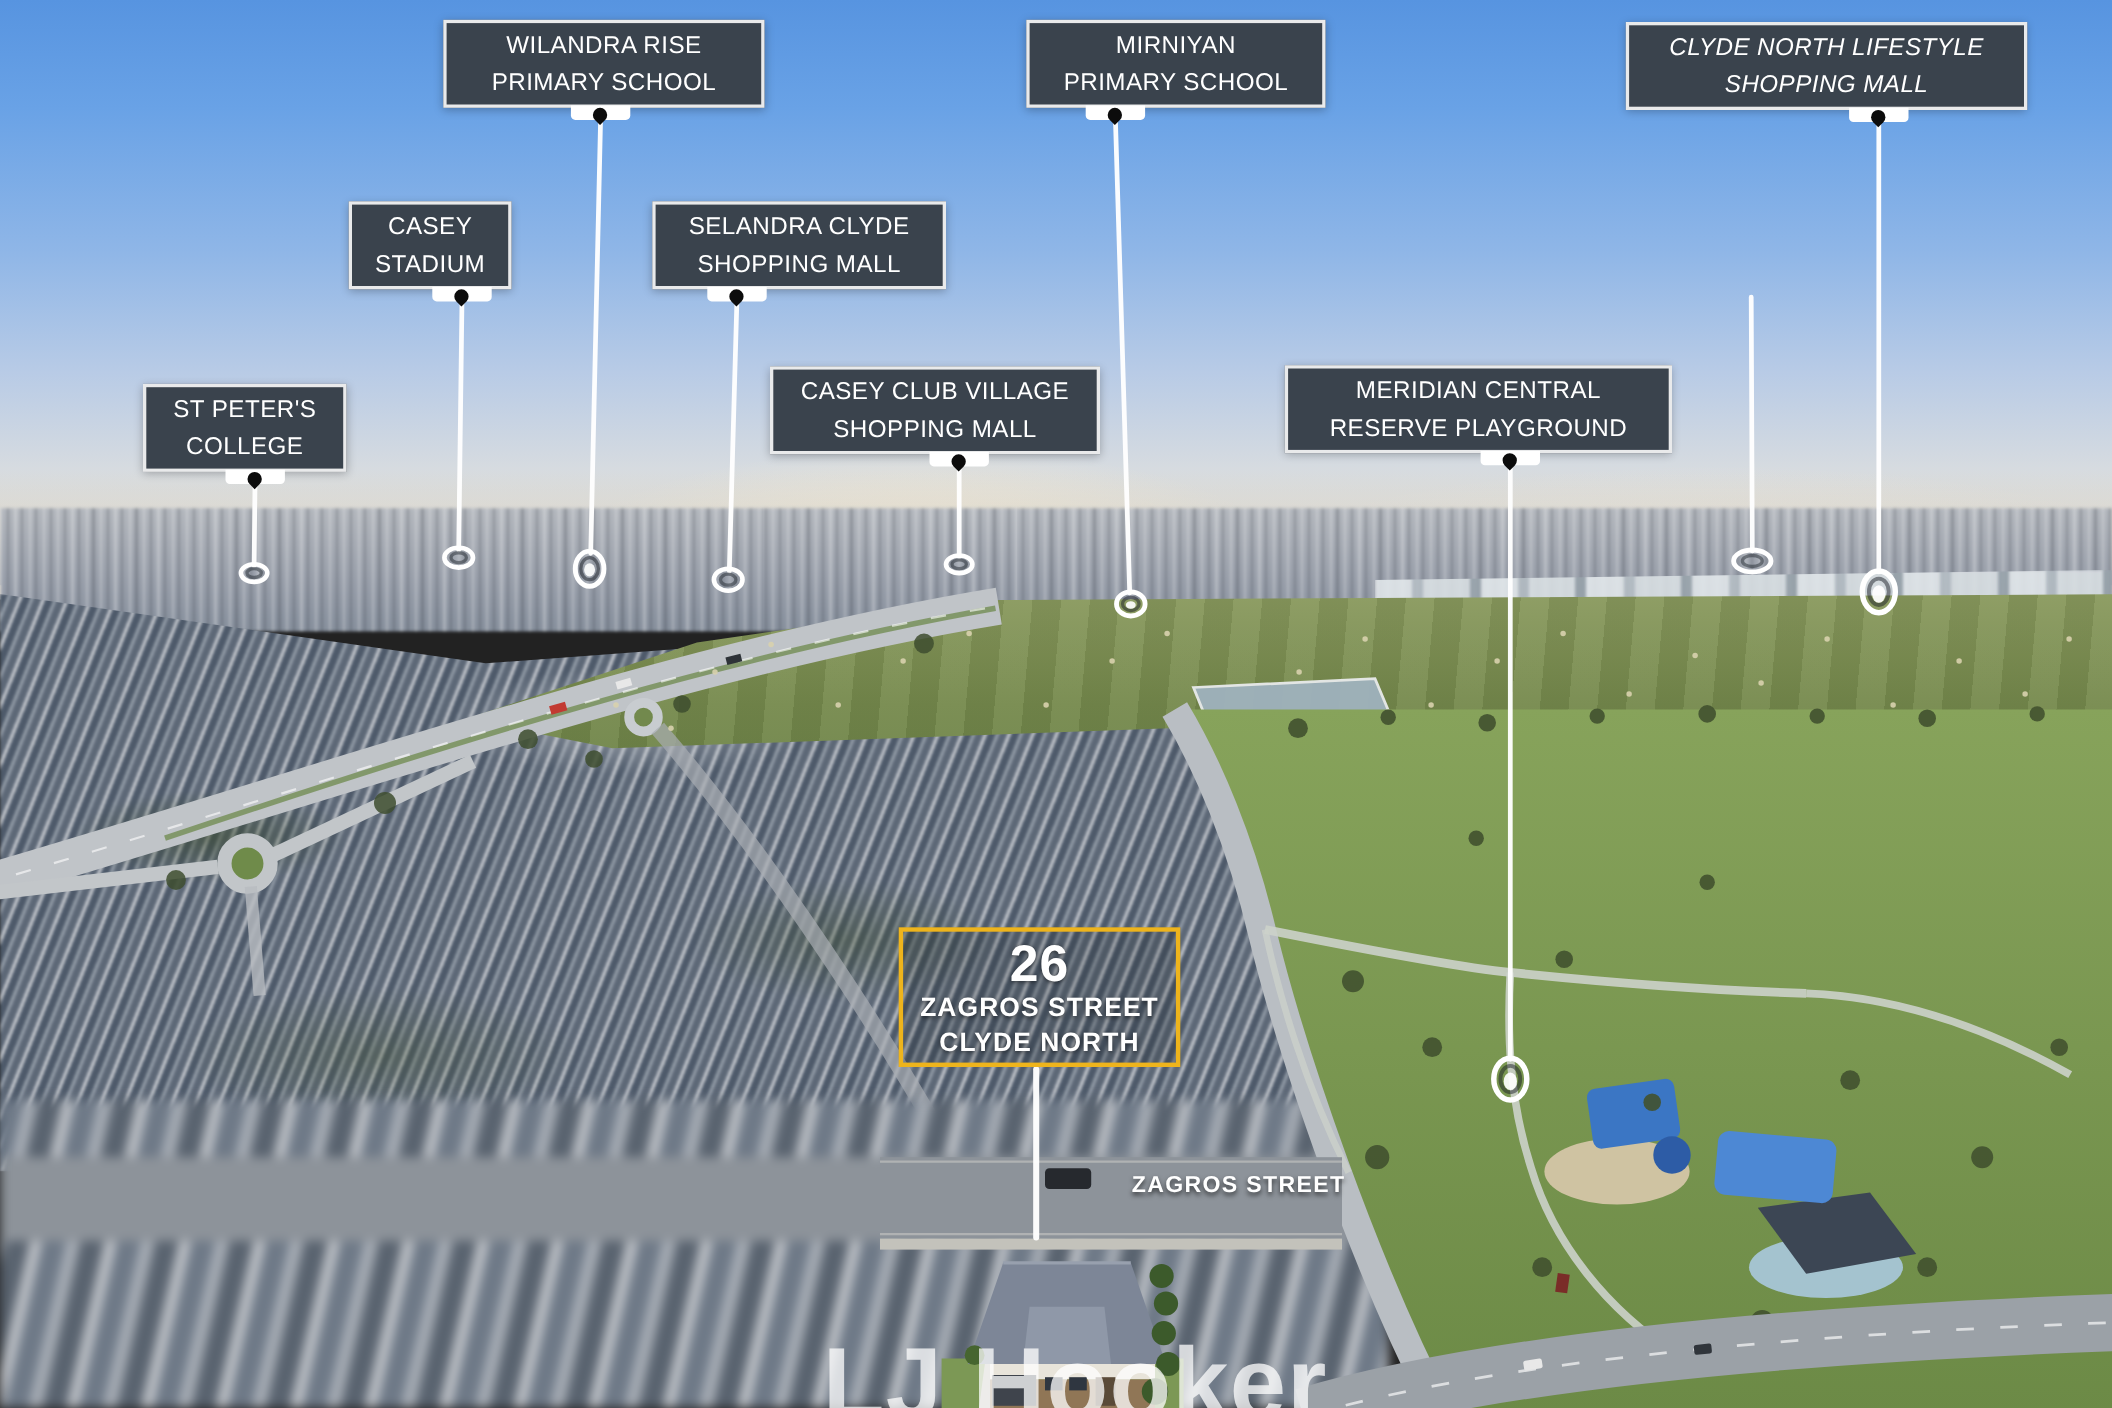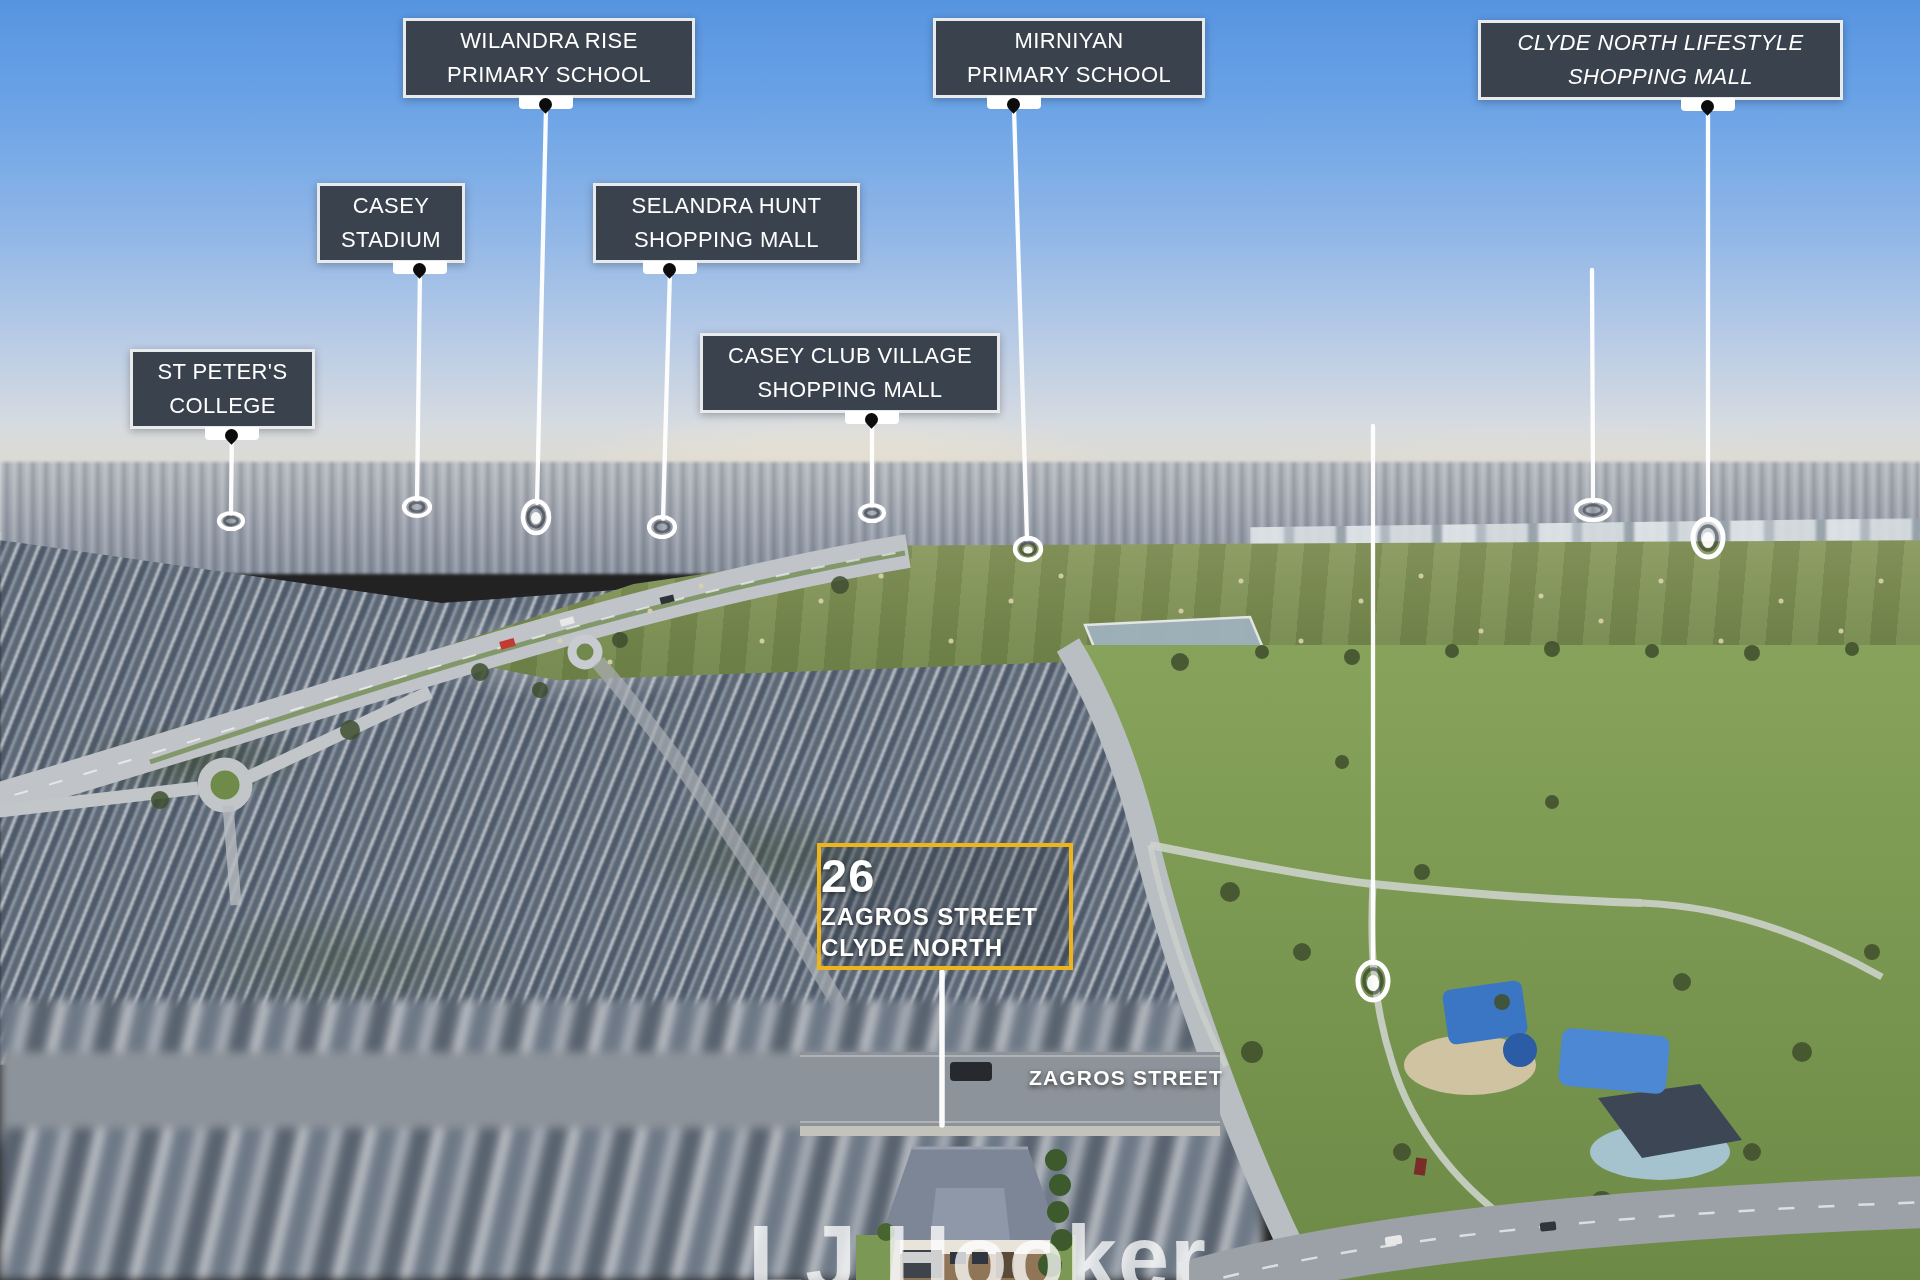--- a/index.html
+++ b/index.html
@@ -61,21 +61,21 @@
   .poi-box{box-sizing:border-box;width:100%;background:#3a434d;border:3px solid rgba(248,248,248,.92);
     color:#fff;text-align:center;padding:3px 6px;font-size:22px;letter-spacing:.4px;
     line-height:34px;white-space:nowrap;box-shadow:0 2px 8px rgba(0,0,0,.28);}
   .poi-pin{position:absolute;top:100%;margin-top:-2px;width:54px;height:13px;background:#fff;
     border-radius:0 0 4px 4px;}
   .pin-glyph{position:absolute;left:50%;top:2px;width:13px;height:13px;margin-left:-7px;
     background:#0c0c0c;border-radius:50% 50% 50% 0;transform:rotate(-45deg);}
 
   
   .prop{left:817px;top:843px;width:256px;height:127px;box-sizing:border-box;
-    border:4px solid #eeb41c;background:rgba(14,17,20,.16);color:#fff;text-align:left;
+    border:4px solid #eeb41c;background:rgba(14,17,20,.16);color:#fff;text-align:center;
     text-shadow:0 1px 4px rgba(0,0,0,.55);}
   .prop-number{font-size:47px;font-weight:bold;line-height:50px;margin-top:4px;letter-spacing:1px;}
   .prop-line{font-size:24px;font-weight:bold;line-height:31px;letter-spacing:1px;}
 
   .street-label{left:1028px;top:1066px;width:196px;color:#fff;font-size:21px;font-weight:bold;
     letter-spacing:1.2px;text-align:center;text-shadow:0 2px 5px rgba(0,0,0,.65);}
 
   .watermark{left:748px;top:1212px;font-size:92px;font-weight:bold;letter-spacing:1px;
     color:rgba(255,255,255,.75);line-height:92px;}
 </style>
@@ -321,21 +321,21 @@
       <div>ST PETER'S</div>
       <div>COLLEGE</div>
     </div>
     <div class="poi-pin" style="left:75px;">
         <span class="pin-glyph"></span>
       </div>
   </div>
 
   <div class="poi" style="left:593px;top:183px;width:267px;">
     <div class="poi-box">
-      <div>SELANDRA HUNT</div>
+      <div>SELANDRA CLYDE</div>
       <div>SHOPPING MALL</div>
     </div>
     <div class="poi-pin" style="left:50px;">
         <span class="pin-glyph"></span>
       </div>
   </div>
 
   <div class="poi" style="left:700px;top:333px;width:300px;">
     <div class="poi-box">
       <div>CASEY CLUB VILLAGE</div>
@@ -349,20 +349,29 @@
   <div class="poi" style="left:933px;top:18px;width:272px;">
     <div class="poi-box">
       <div>MIRNIYAN</div>
       <div>PRIMARY SCHOOL</div>
     </div>
     <div class="poi-pin" style="left:54px;">
         <span class="pin-glyph"></span>
       </div>
   </div>
 
+  <div class="poi" style="left:1168px;top:332px;width:352px;">
+    <div class="poi-box">
+      <div>MERIDIAN CENTRAL</div>
+      <div>RESERVE PLAYGROUND</div>
+    </div>
+    <div class="poi-pin" style="left:178px;">
+        <span class="pin-glyph"></span>
+      </div>
+  </div>
 
 
   <div class="poi" style="left:1478px;top:20px;width:365px;font-style:italic;">
     <div class="poi-box">
       <div>CLYDE NORTH LIFESTYLE</div>
       <div>SHOPPING MALL</div>
     </div>
     <div class="poi-pin" style="left:203px;">
         <span class="pin-glyph"></span>
       </div>

